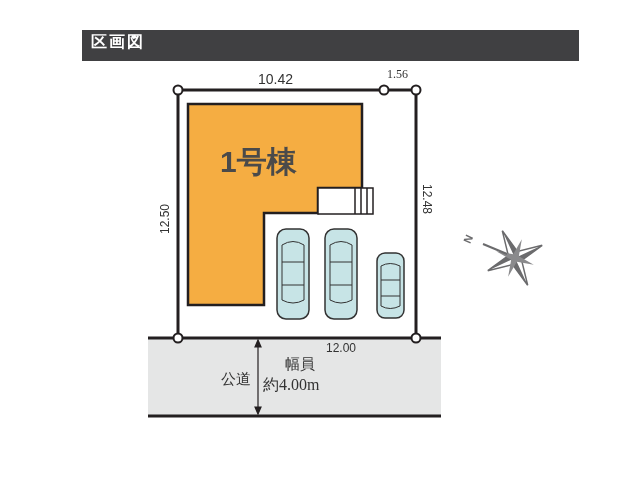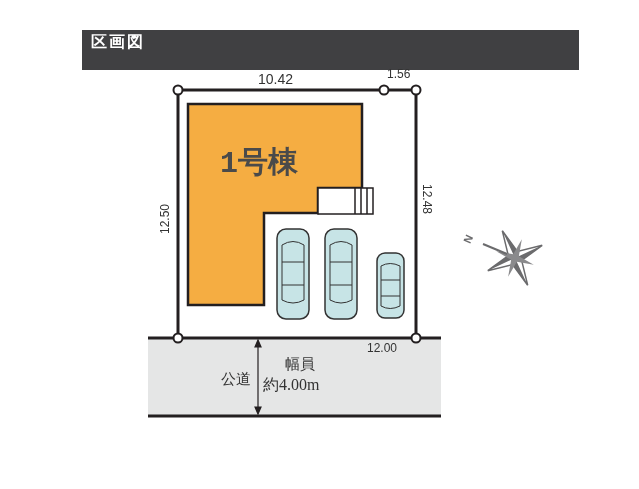--- a/index.html
+++ b/index.html
@@ -1,18 +1,18 @@
 <!DOCTYPE html>
 <html><head>
 <meta charset="utf-8">
 <style>
   html, body { margin: 0; padding: 0; background: #ffffff; }
   body { width: 639px; height: 489px; position: relative; overflow: hidden;
          font-family: "DejaVu Sans", sans-serif; }
-  .header { position: absolute; left: 82px; top: 30px; width: 497px; height: 40px;
+  .header { position: absolute; left: 82px; top: 30px; width: 497px; height: 31px;
             background: #404042; color: #ffffff; }
   .header-title { position: absolute; left: 9px; top: 2px; font-size: 16px; font-weight: bold;
                   letter-spacing: 2px; font-family: "DejaVu Serif", serif; }
   svg.plan { position: absolute; left: 0; top: 0; }
   .lbl { position: absolute; color: #333; font-family: "Liberation Sans", sans-serif; }
 </style>
 </head>
 <body>
 
 <div class="header">
@@ -76,20 +76,20 @@
   <g transform="translate(515,258)">
     <path d="M0,-30 L5,-5 L30,0 L5,5 L0,30 L-5,5 L-30,0 L-5,-5 Z" fill="#ffffff" stroke="#6b6b6d" stroke-width="1.5" transform="rotate(-25)"></path>
     <path d="M0,-30 L5,-5 L0,0 Z M30,0 L5,5 L0,0 Z M0,30 L-5,5 L0,0 Z M-30,0 L-5,-5 L0,0 Z" fill="#6b6b6d" transform="rotate(-25)"></path>
     <path d="M0,-20 L3,-3 L20,0 L3,3 L0,20 L-3,3 L-20,0 L-3,-3 Z" fill="#8a8a8c" transform="rotate(20)"></path>
     <line x1="-32" y1="-14" x2="-8" y2="-4" stroke="#6b6b6d" stroke-width="2"></line>
   </g>
   <text x="464" y="243" font-size="11" font-weight="bold" fill="#6b6b6d" transform="rotate(-65 468 239)" font-family="Liberation Sans, sans-serif">N</text>
 </svg>
 
 <div class="lbl" style="left:258px; top:71px; font-size:14px;">10.42</div>
-<div class="lbl" style="left:387px; top:67px; font-size:12px;">1.56</div>
+<div class="lbl" style="left:387px; top:67px; font-size:12px;font-family:Liberation Serif, serif;">1.56</div>
 <div class="lbl" style="left:150px; top:212px; font-size:12px; transform:rotate(-90deg);">12.50</div>
 <div class="lbl" style="left:412px; top:192px; font-size:12px; transform:rotate(90deg);">12.48</div>
-<div class="lbl" style="left:326px; top:341px; font-size:12px;margin-left:41px;">12.00</div>
-<div class="lbl" style="left:220px; top:142px; font-size:30px; font-weight:bold; color:#4a4a4a; font-family:Liberation Mono, monospace;">1号棟</div>
+<div class="lbl" style="left:326px; top:341px; font-size:12px;">12.00</div>
+<div class="lbl" style="left:220px; top:142px; font-size:30px; font-weight:bold; color:#4a4a4a; font-family:Liberation Sans, sans-serif;">1号棟</div>
 <div class="lbl" style="left:221px; top:370px; font-size:15px;">公道</div>
 <div class="lbl" style="left:285px; top:355px; font-size:15px;">幅員</div>
 <div class="lbl" style="left:263px; top:375px; font-size:16px;font-family:Liberation Serif, serif;">約4.00m</div>
 
 </body></html>

